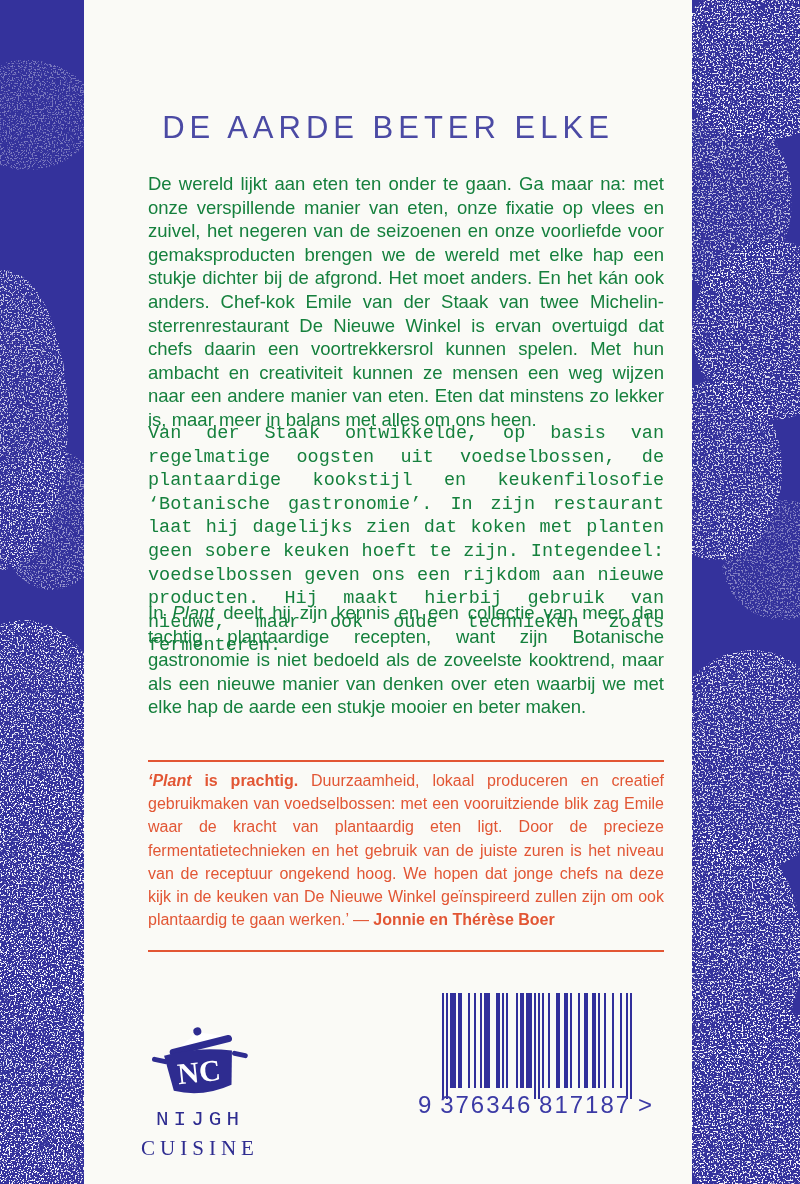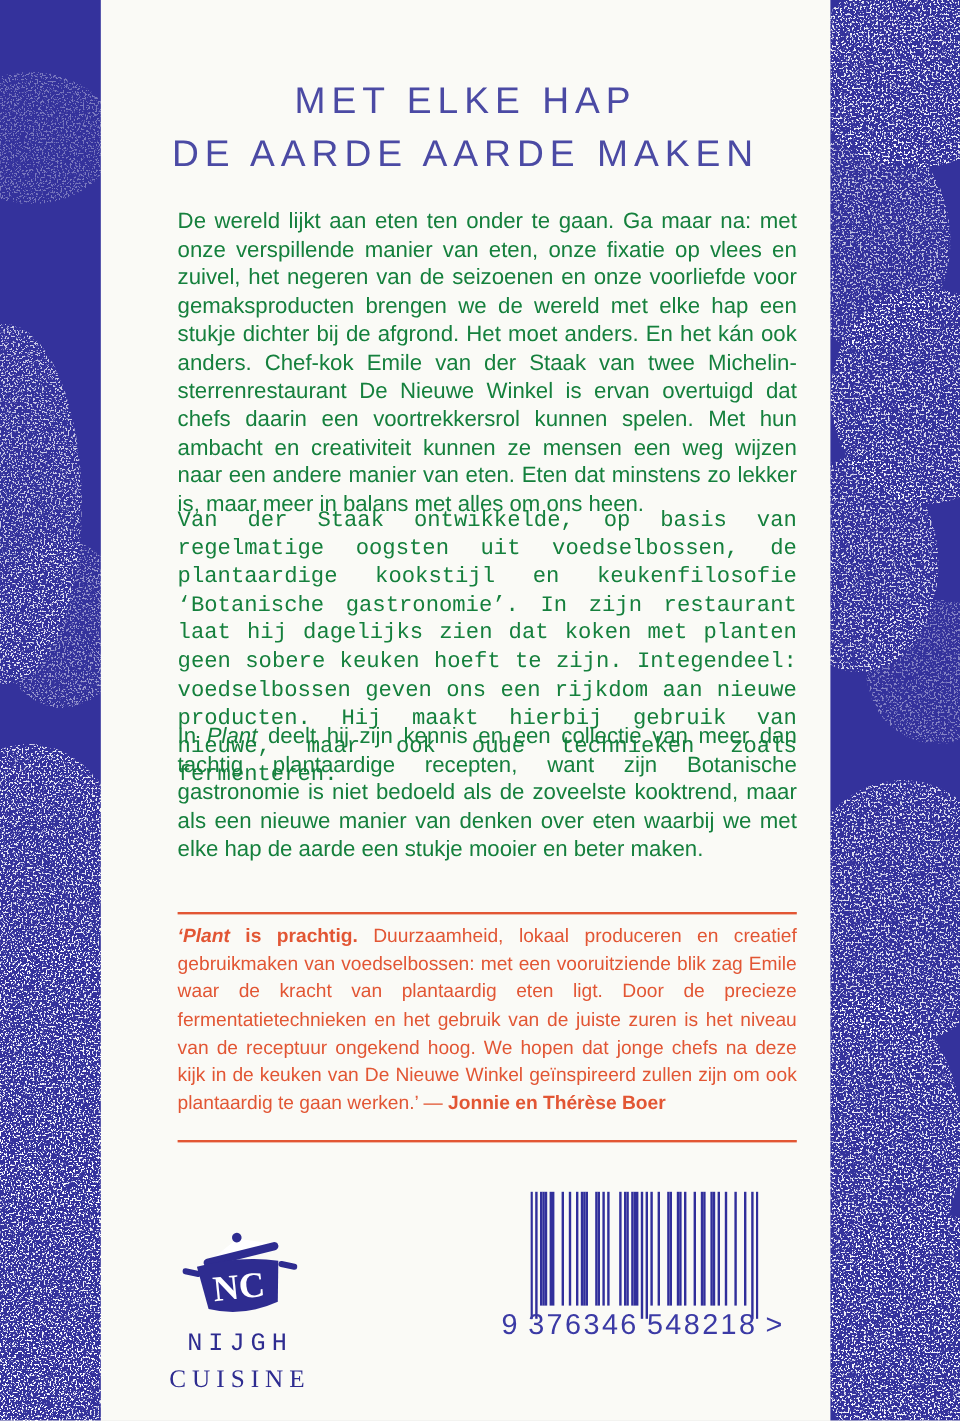--- a/index.html
+++ b/index.html
@@ -81,22 +81,22 @@
         <ellipse cx="24" cy="470" rx="66" ry="90" opacity="0.8"></ellipse>
         <ellipse cx="90" cy="560" rx="60" ry="60" opacity="0.4"></ellipse>
         <ellipse cx="60" cy="760" rx="90" ry="110" opacity="0.85"></ellipse>
         <ellipse cx="30" cy="950" rx="80" ry="120" opacity="0.9"></ellipse>
         <ellipse cx="80" cy="1120" rx="90" ry="110" opacity="0.95"></ellipse>
       </g>
     </svg>
   </div>
 
   <h1 class="title">
-    <span>MET ELKE HAP</span><br>
-    <span>DE AARDE AARDE MAKEN</span>
+    <br>
+    <span>DE AARDE BETER ELKE</span>
   </h1>
 
   <p class="bodytext p1">De wereld lijkt aan eten ten onder te gaan. Ga maar na: met onze verspillende manier van eten, onze fixatie op vlees en zuivel, het negeren van de seizoenen en onze voorliefde voor gemaksproducten brengen we de wereld met elke hap een stukje dichter bij de afgrond. Het moet anders. En het kán ook anders. Chef-kok Emile van der Staak van twee Michelin­sterrenrestaurant De Nieuwe Winkel is ervan overtuigd dat chefs daarin een voortrekkersrol kunnen spelen. Met hun ambacht en creativiteit kunnen ze mensen een weg wijzen naar een andere manier van eten. Eten dat minstens zo lekker is, maar meer in balans met alles om ons heen.</p>
 
   <p class="bodytext p2">Van der Staak ontwikkelde, op basis van regelmatige oogsten uit voedselbossen, de plantaardige kookstijl en keukenfilosofie ‘Botanische gastronomie’. In zijn restaurant laat hij dagelijks zien dat koken met planten geen sobere keuken hoeft te zijn. Integendeel: voedselbossen geven ons een rijkdom aan nieuwe producten. Hij maakt hierbij gebruik van nieuwe, maar ook oude technieken zoals fermenteren.</p>
 
   <p class="bodytext p3"><span>In </span><span class="em">Plant</span><span> deelt hij zijn kennis en een collectie van meer dan tachtig plantaardige recepten, want zijn Botanische gastronomie is niet bedoeld als de zoveelste kooktrend, maar als een nieuwe manier van denken over eten waarbij we met elke hap de aarde een stukje mooier en beter maken.</span></p>
 
   <hr class="rule rule1">
   <p class="quote"><span class="bi">‘Plant</span><span class="b"> is prachtig.</span><span> Duurzaamheid, lokaal produceren en creatief gebruikmaken van voedselbossen: met een vooruitziende blik zag Emile waar de kracht van plantaardig eten ligt. Door de precieze fermentatietechnieken en het gebruik van de juiste zuren is het niveau van de receptuur ongekend hoog. We hopen dat jonge chefs na deze kijk in de keuken van De Nieuwe Winkel geïnspireerd zullen zijn om ook plantaardig te gaan werken.’ — </span><span class="b">Jonnie en Thérèse Boer</span></p>
@@ -165,18 +165,18 @@
         <rect x="156" y="0" width="2" height="95"></rect>
         <rect x="162" y="0" width="2" height="95"></rect>
         <rect x="170" y="0" width="2" height="95"></rect>
         <rect x="178" y="0" width="2" height="95"></rect>
         <rect x="184" y="0" width="2" height="106"></rect>
         <rect x="188" y="0" width="2" height="106"></rect>
       </svg>
     <div class="digits">
       <span>9</span>
       <span>376346</span>
-      <span>548218</span>
+      <span>817187</span>
       <span>&gt;</span>
     </div>
   </div>
 
 </div>
 
 </body></html>

